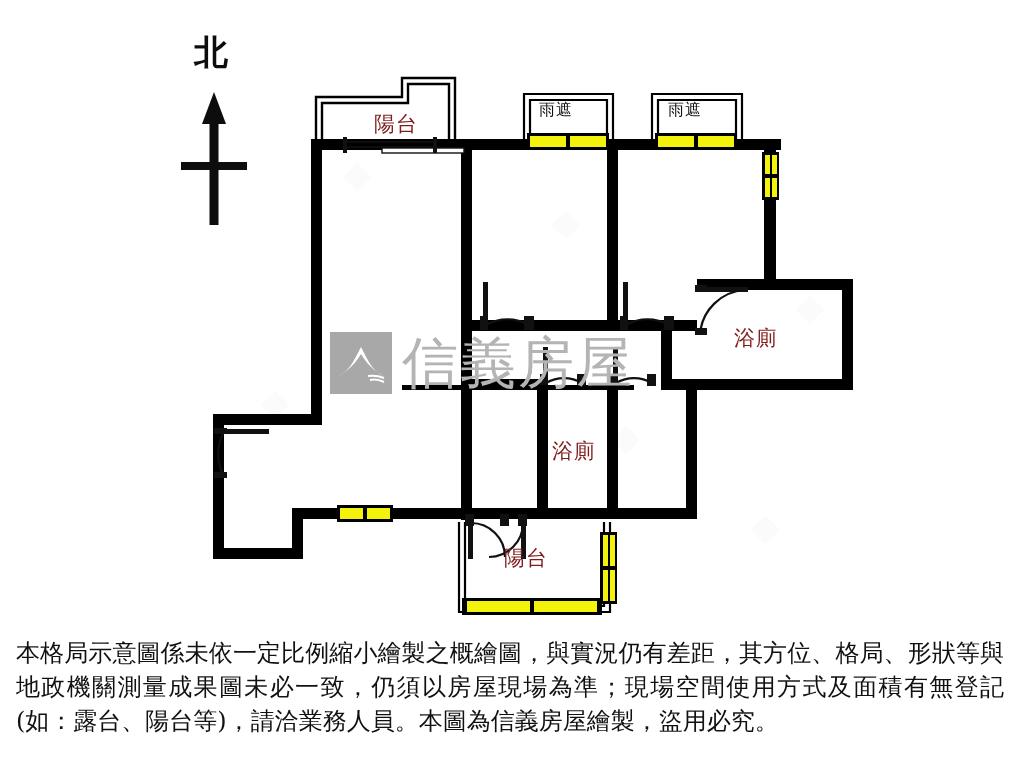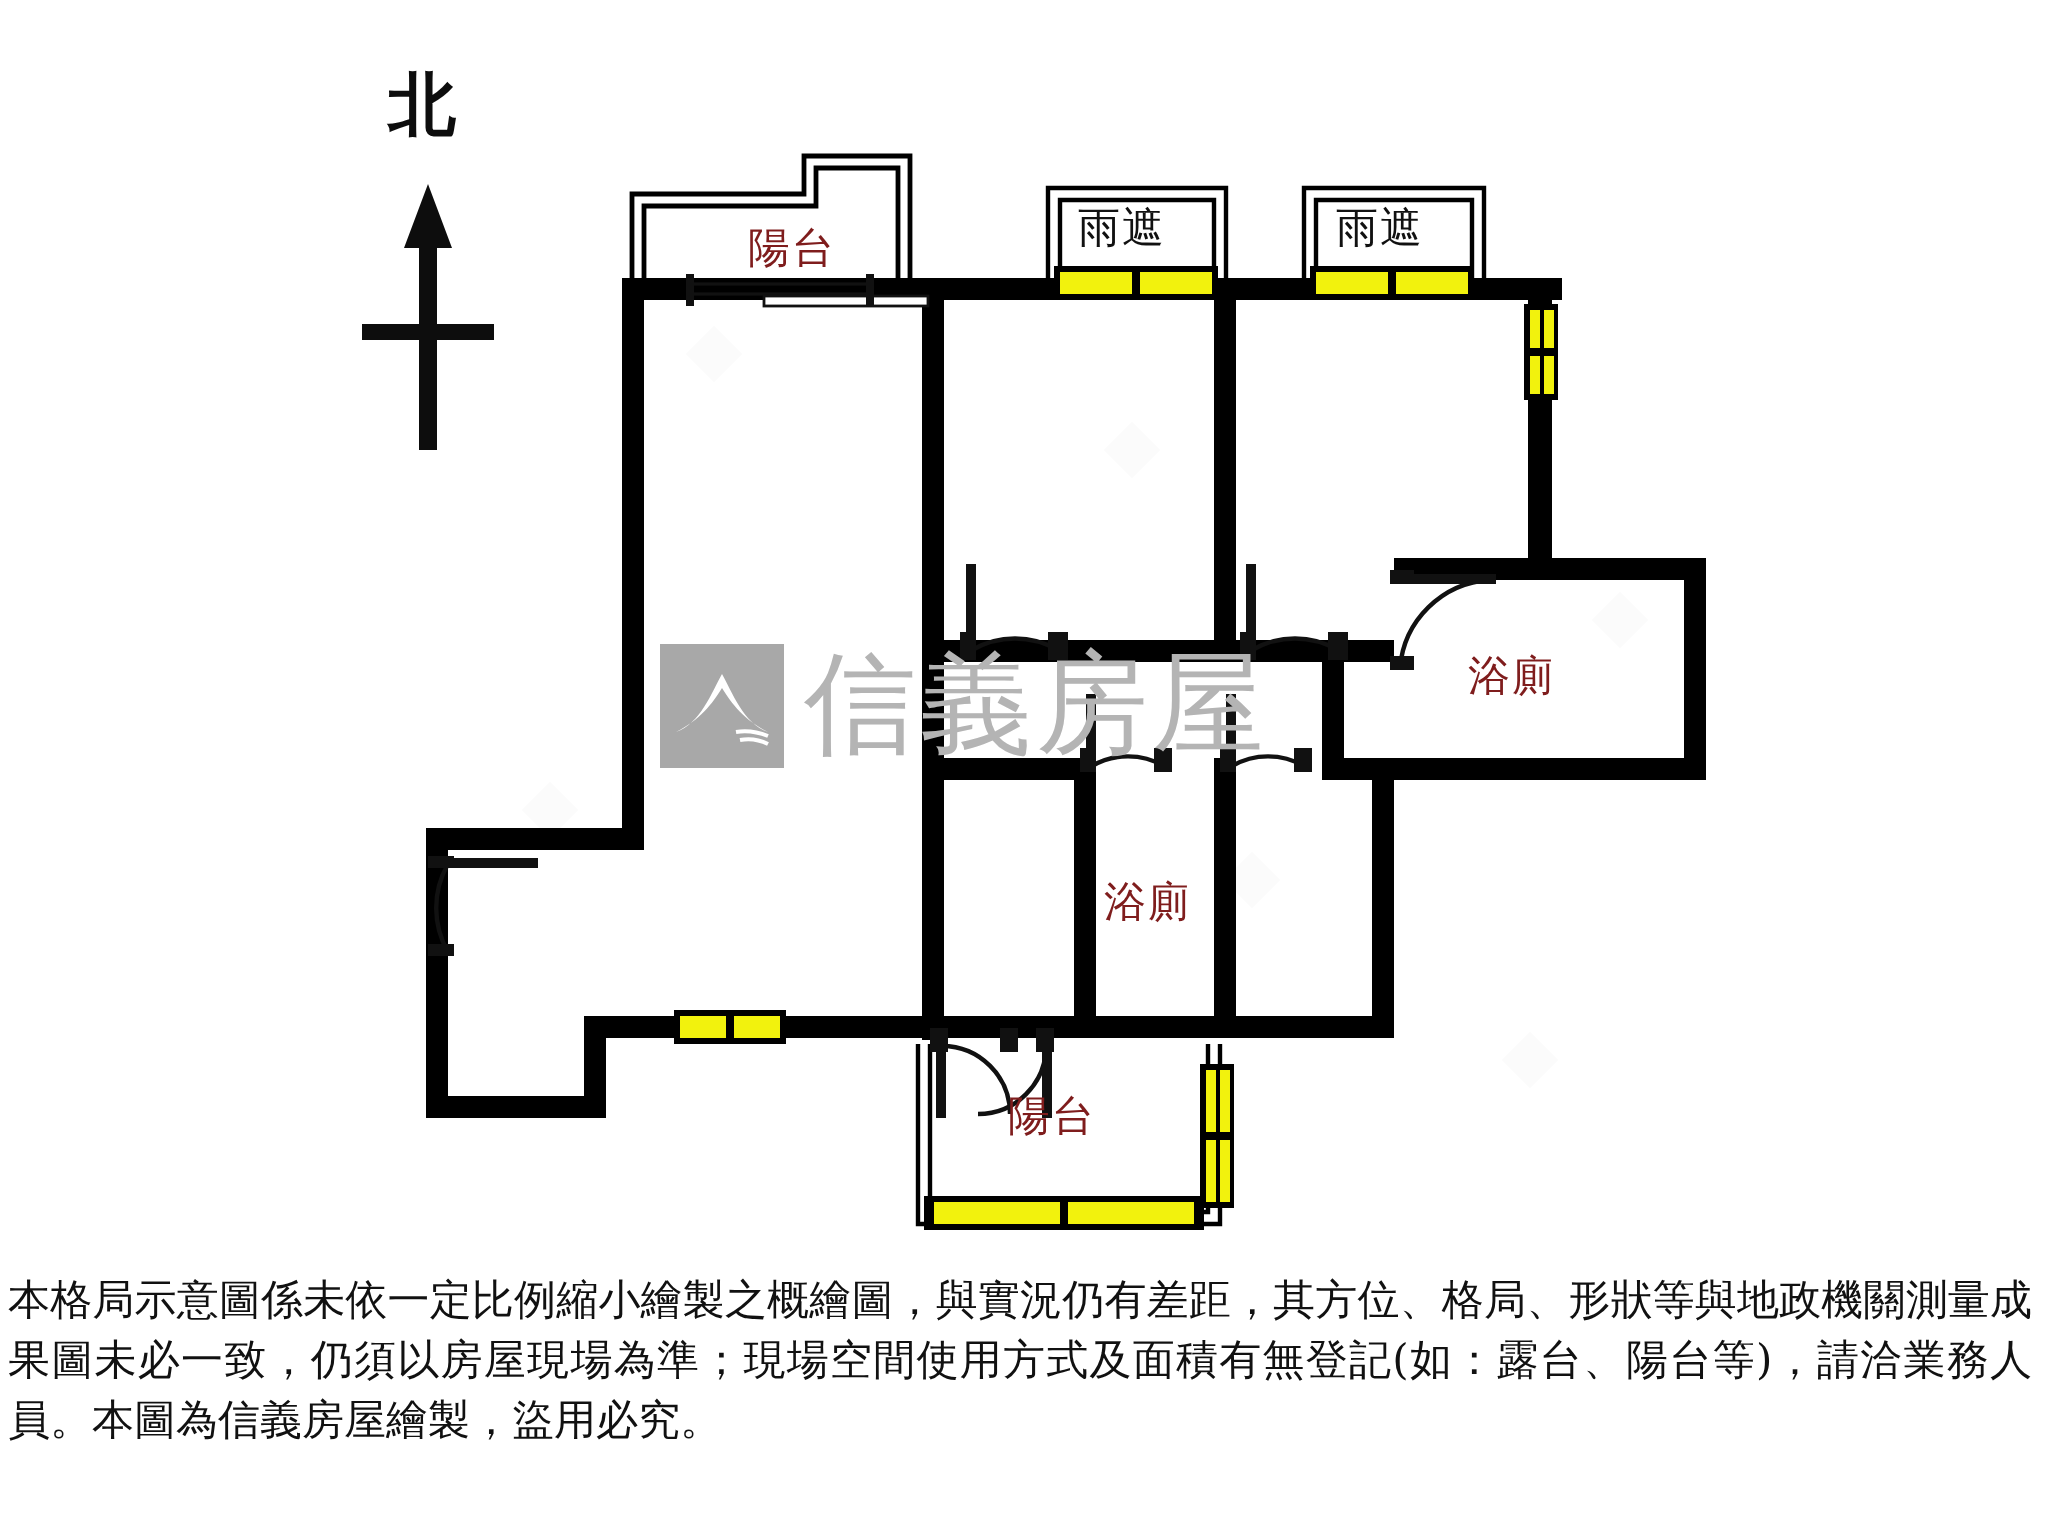--- a/index.html
+++ b/index.html
@@ -32,41 +32,42 @@
     font-family: "DejaVu Sans", "Liberation Sans", sans-serif;
     font-size: 21px;
     color: #7f1d1d;
     letter-spacing: 1px;
     white-space: nowrap;
     z-index: 6;
   }
   .shelter-label {
     position: absolute;
     font-family: "DejaVu Sans", "Liberation Sans", sans-serif;
-    font-size: 21px;
+    font-size: 16px;
     color: #111111;
     letter-spacing: 1px;
     white-space: nowrap;
     z-index: 6;
   }
   .compass-label {
     position: absolute;
     font-family: "DejaVu Serif", "Liberation Serif", serif;
     font-size: 34px;
     font-weight: bold;
     color: #0d0d0d;
     z-index: 6;
   }
   #watermark {
     position: absolute;
     left: 330px;
-    top: 322px;
+    top: 332px;
     width: 370px;
     z-index: 4;
     pointer-events: none;
+    text-decoration: underline;
   }
   #watermark .wm-row {
     display: flex;
     align-items: center;
     gap: 10px;
   }
   #watermark .wm-logo {
     width: 62px;
     height: 62px;
     background: #a8a8a8;
@@ -89,24 +90,24 @@
     color: #b9b9b9;
     letter-spacing: 2.5px;
     margin-top: 10px;
     white-space: nowrap;
   }
   #disclaimer {
     position: absolute;
     left: 0px;
     top: 636px;
     width: 1020px;
-    padding: 0 4px;
+    padding: 0 16px;
     box-sizing: border-box;
     font-family: "DejaVu Serif", "Liberation Serif", serif;
-    font-size: 21px;
+    font-size: 24px;
     line-height: 1.42;
     color: #111111;
     letter-spacing: 0px;
     text-align: justify;
     z-index: 8;
   }
 </style>
 </head>
 <body>
 

